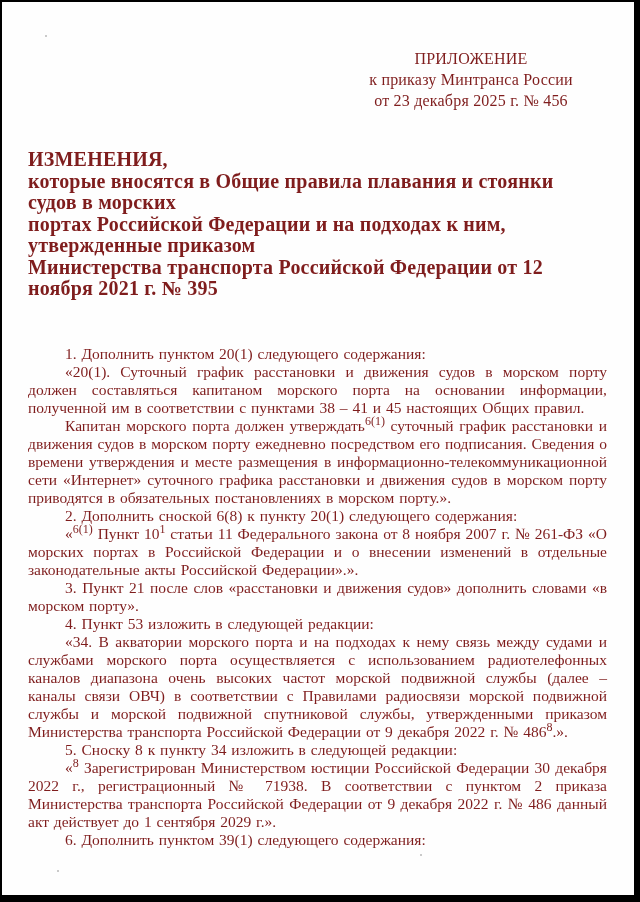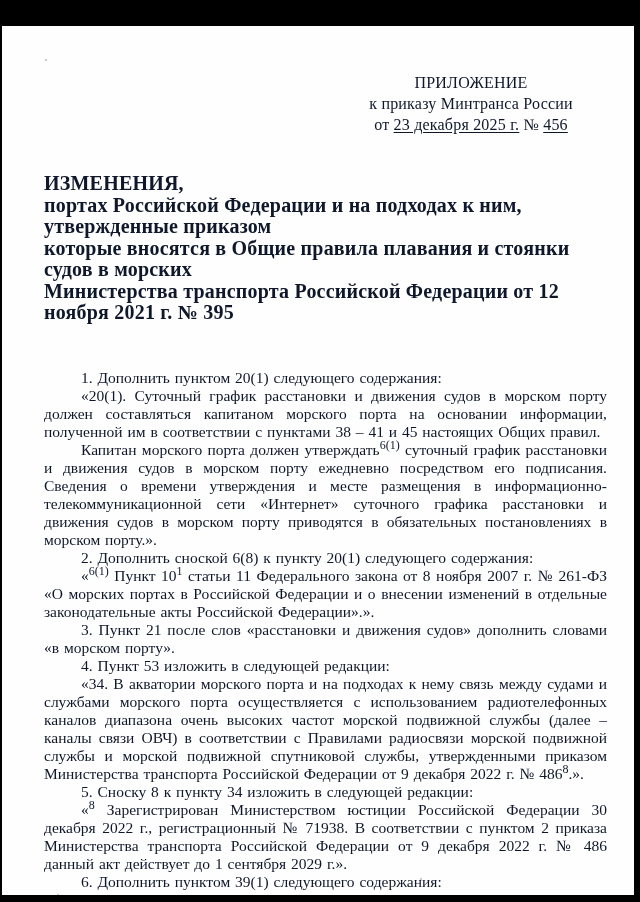--- a/index.html
+++ b/index.html
@@ -11,35 +11,33 @@
   .frame {
     position: relative;
     width: 640px;
     height: 902px;
     background: #000000;
   }
   .page {
     position: absolute;
     left: 2px; top: 2px; right: 6px; bottom: 7px;
     background: #fefefe;
-    color: #0f172a;
-    padding: 46px 27px 0 42px;
+    color: #7f1d1d;
+    padding: 46px 27px 0 26px;
     overflow: hidden;
-    margin-top: 24px;
   }
   .approval-header {
     margin-left: auto;
     width: 272px;
     text-align: center;
     font-size: 16px;
     line-height: 21px;
     letter-spacing: 0.2px;
   }
   .approval-header .u {
-    text-decoration: underline;
     text-underline-offset: 2px;
   }
   .title-block {
     margin-top: 38px;
     text-align: left;
     font-weight: bold;
     font-size: 20px;
     line-height: 21.5px;
     letter-spacing: 0.2px;
   }
@@ -75,22 +73,22 @@
 
     <div class="approval-header">
       <div>ПРИЛОЖЕНИЕ</div>
       <div>к приказу Минтранса России</div>
       <div><span>от </span><span class="u">23 декабря 2025 г.</span><span> № </span><span class="u">456</span></div>
     </div>
 
     <div class="title-block">
       <div>ИЗМЕНЕНИЯ,</div>
       <div id="subtitle">
+          <div>которые вносятся в Общие правила плавания и стоянки судов в морских</div>
           <div>портах Российской Федерации и на подходах к ним, утвержденные приказом</div>
-          <div>которые вносятся в Общие правила плавания и стоянки судов в морских</div>
           <div>Министерства транспорта Российской Федерации от 12 ноября 2021 г. № 395</div>
         </div>
     </div>
 
     <div class="doc-body" id="doc-body">
         <p class="para"><span>1. Дополнить пунктом 20(1) следующего содержания:</span></p>
         <p class="para"><span>«20(1). Суточный график расстановки и движения судов в морском порту должен составляться капитаном морского порта на основании информации, полученной им в соответствии с пунктами 38 – 41 и 45 настоящих Общих правил.</span></p>
         <p class="para"><span>Капитан морского порта должен утверждать</span><sup class="fn">6(1)</sup><span> суточный график расстановки и движения судов в морском порту ежедневно посредством его подписания. Сведения о времени утверждения и месте размещения в информационно-телекоммуникационной сети «Интернет» суточного графика расстановки и движения судов в морском порту приводятся в обязательных постановлениях в морском порту.».</span></p>
         <p class="para"><span>2. Дополнить сноской 6(8) к пункту 20(1) следующего содержания:</span></p>
         <p class="para"><span>«</span><sup class="fn">6(1)</sup><span> Пункт 10</span><sup class="fn">1</sup><span> статьи 11 Федерального закона от 8 ноября 2007 г. № 261-ФЗ «О морских портах в Российской Федерации и о внесении изменений в отдельные законодательные акты Российской Федерации».».</span></p>

